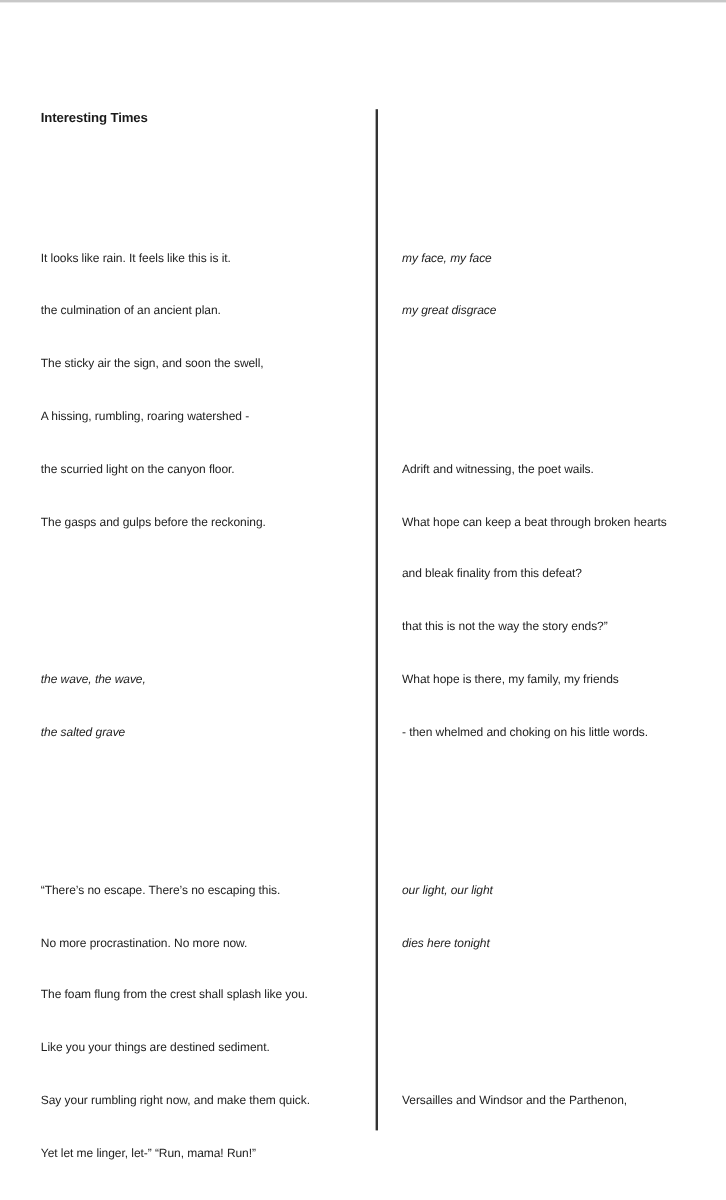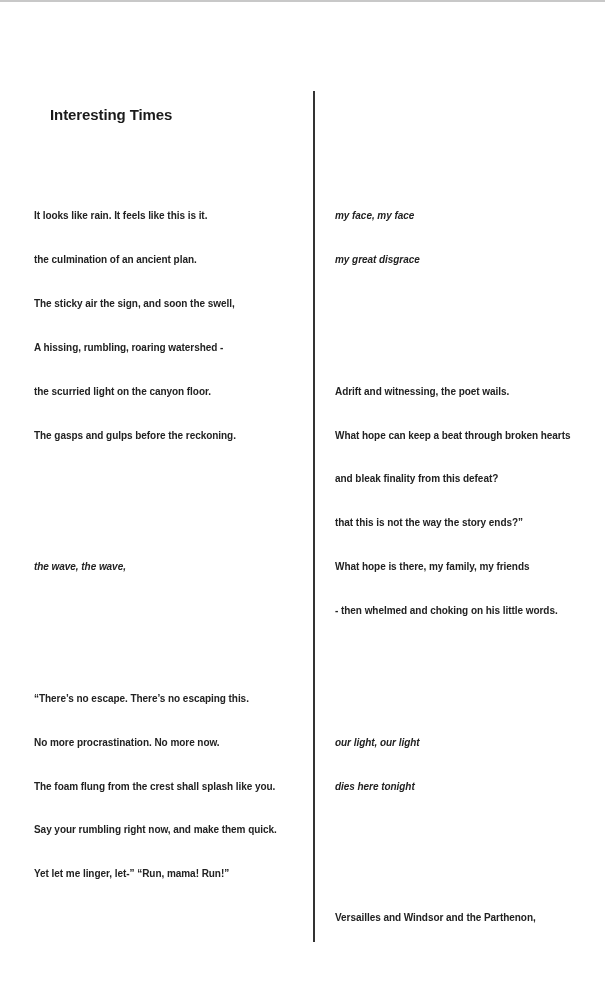--- a/index.html
+++ b/index.html
@@ -18,24 +18,24 @@
     .top-edge {
       position: absolute;
       left: 0; top: 0;
       width: 605px; height: 2px;
       background: #c8c8c8;
     }
     .page-title {
       position: absolute;
       left: 34px;
       top: 91px;
-      font-size: 15px;
+      font-size: 11px;
       font-weight: bold;
       line-height: 16px;
-      margin: 16px;
+      margin: 0;
       color: #1a1a1a;
       letter-spacing: -0.1px;
     }
     .divider {
       position: absolute;
       left: 313px;
       top: 91px;
       width: 1.5px;
       height: 851px;
       background: #333333;
@@ -43,21 +43,21 @@
     .column {
       position: absolute;
       top: 136px;
       font-size: 10px;
       line-height: 14.63px;
       letter-spacing: -0.05px;
       white-space: pre;
     }
     .col-left { left: 34px; width: 272px; }
     .col-right { left: 335px; width: 265px; }
-    .stanza { margin: 0 0 14.63px 0; font-weight: bold; }
+    .stanza { margin: 0 0 14.63px 0; }
     .stanza .line { display: block; height: 14.63px; }
     .stanza.refrain .line { font-style: italic; }
   </style>
 </head>
 <body>
 
 <div class="top-edge"></div>
 
 <h1 class="page-title">Interesting Times</h1>
 
@@ -69,26 +69,28 @@
     <span class="line">It looks like rain. It feels like this is it.</span>
     <span class="line">the culmination of an ancient plan.</span>
     <span class="line">The sticky air the sign, and soon the swell,</span>
     <span class="line">A hissing, rumbling, roaring watershed -</span>
     <span class="line">the scurried light on the canyon floor.</span>
     <span class="line">The gasps and gulps before the reckoning.</span>
   </div>
 
   <div class="stanza refrain">
     <span class="line">the wave, the wave,</span>
+    <span class="line">the salted grave</span>
   </div>
 
   <div class="stanza verse">
     <span class="line">“There’s no escape. There’s no escaping this.</span>
     <span class="line">No more procrastination. No more now.</span>
     <span class="line">The foam flung from the crest shall splash like you.</span>
+    <span class="line">Like you your things are destined sediment.</span>
     <span class="line">Say your rumbling right now, and make them quick.</span>
     <span class="line">Yet let me linger, let-” “Run, mama! Run!”</span>
     
   </div>
 
   
 
   
 
   

